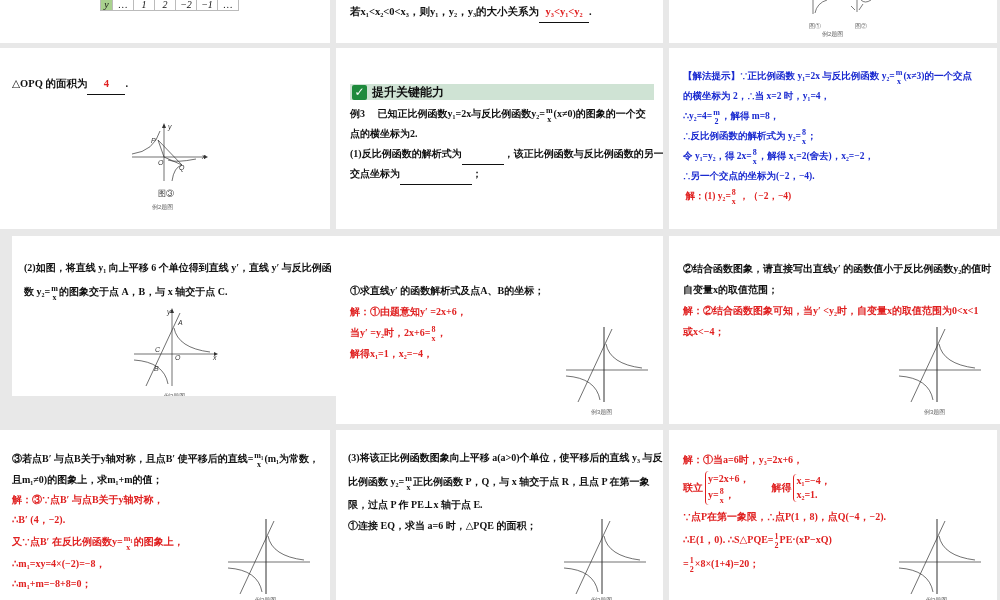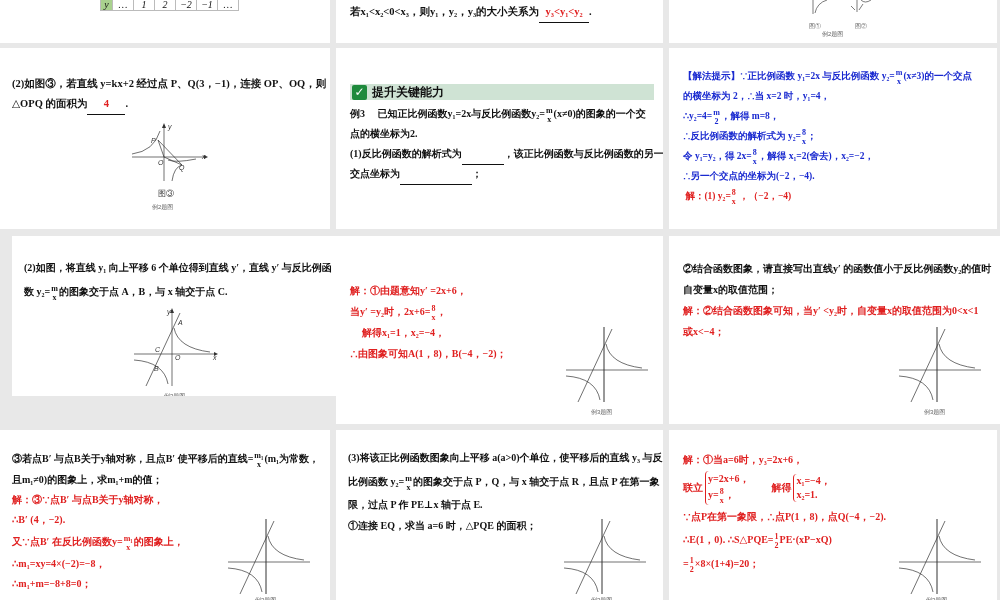--- a/index.html
+++ b/index.html
@@ -54,21 +54,20 @@
     <line x1="58" y1="0" x2="58" y2="12" stroke="#444" stroke-width="0.7"></line>
     <path d="M52,6 L56,10 M60,10 L64,4 M62,0 Q66,4 72,0" stroke="#444" fill="none" stroke-width="0.7"></path>
   </svg>
   <span class="cap" style="left:140px;top:22px;">图①</span>
   <span class="cap" style="left:186px;top:22px;">图②</span>
   <span class="cap" style="left:153px;top:30px;">例2题图</span>
 </div>
 
 <div class="panel" style="left:0;top:48px;width:330px;height:181px;">
   <div class="txt" style="left:12px;top:26px;">
-    <span class="line">(2)如图③，若直线 y=kx+2 经过点 P、Q(3，−1)，连接 OP、OQ，则</span>
     <span class="line"><span>△OPQ 的面积为</span><span class="blank" style="min-width:38px;">4</span><span>.</span></span>
   </div>
   <svg class="fig" style="left:130px;top:75px;" width="80" height="60">
     <line x1="2" y1="34" x2="74" y2="34" stroke="#333" stroke-width="0.7"></line>
     <polygon points="74,32 78,34 74,36" fill="#333"></polygon>
     <line x1="34" y1="58" x2="34" y2="4" stroke="#333" stroke-width="0.7"></line>
     <polygon points="32,5 34,0 36,5" fill="#333"></polygon>
     <path d="M2,31 Q24,28 30,8" stroke="#333" fill="none" stroke-width="0.7"></path>
     <path d="M38,37 Q46,40 66,36" stroke="#333" fill="none" stroke-width="0.7"></path>
     <path d="M42,58 Q44,44 52,42" stroke="#333" fill="none" stroke-width="0.7"></path>
@@ -149,27 +148,27 @@
   <span class="cap" style="left:166px;top:83px;font-size:7px;font-style:italic;color:#333;">A</span>
   <span class="cap" style="left:143px;top:110px;font-size:7px;font-style:italic;color:#333;">C</span>
   <span class="cap" style="left:163px;top:118px;font-size:7px;font-style:italic;color:#333;">O</span>
   <span class="cap" style="left:201px;top:118px;font-size:7px;font-style:italic;color:#333;">x</span>
   <span class="cap" style="left:142px;top:129px;font-size:7px;font-style:italic;color:#333;">B</span>
   <span class="cap" style="left:152px;top:156px;">例3题图</span>
 </div>
 
 <div class="panel" style="left:336px;top:236px;width:327px;height:188px;">
   <div class="txt" style="left:14px;top:44px;font-size:10px;line-height:21px;">
+    <span class="line" style="height:21px;line-height:21px;">①求直线y′ 的函数解析式及点A、B的坐标；</span>
     <span class="line red" style="height:21px;line-height:21px;">解：①由题意知y′ =2x+6，</span>
     <span class="line red" style="height:21px;line-height:21px;"><span>当y′ =y₂时，2x+6=</span><span class="frac">
           <span>8</span>
           <span>x</span>
         </span><span>，</span></span>
-    <span class="line red" style="height:21px;line-height:21px;margin-left:12px;">解得x₁=1，x₂=−4，</span>
-    <span class="line red" style="height:21px;line-height:21px;">∴由图象可知A(1，8)，B(−4，−2)；</span>
+    <span class="line red" style="height:21px;line-height:21px;">解得x₁=1，x₂=−4，</span>
   </div>
   <svg class="fig" style="left:230px;top:88px;" width="85" height="80">
     <line x1="0" y1="46" x2="82" y2="46" stroke="#333" stroke-width="0.7"></line>
     <line x1="38" y1="78" x2="38" y2="3" stroke="#333" stroke-width="1"></line>
     <line x1="12" y1="78" x2="46" y2="5" stroke="#333" stroke-width="0.7"></line>
     <path d="M40,20 Q44,40 76,44" stroke="#333" fill="none" stroke-width="0.7"></path>
     <path d="M0,52 Q30,54 34,76" stroke="#333" fill="none" stroke-width="0.7"></path>
   </svg>
   <span class="cap" style="left:255px;top:172px;">例3题图</span>
 </div>
@@ -216,21 +215,21 @@
   </svg>
   <span class="cap" style="left:255px;top:166px;">例3题图</span>
 </div>
 
 <div class="panel" style="left:336px;top:430px;width:327px;height:170px;">
   <div class="txt" style="left:12px;top:16px;font-size:10px;">
     <span class="line" style="height:24px;line-height:24px;">(3)将该正比例函数图象向上平移 a(a&gt;0)个单位，使平移后的直线 y₃ 与反</span>
     <span class="line" style="height:24px;line-height:24px;"><span>比例函数 y₂=</span><span class="frac">
           <span>m</span>
           <span>x</span>
-        </span><span>的图象交于点 P，Q，与 x 轴交于点 R，且点 P 在第一象</span></span>
+        </span><span>正比例函数 P，Q，与 x 轴交于点 R，且点 P 在第一象</span></span>
     <span class="line" style="height:22px;line-height:22px;">限，过点 P 作 PE⊥x 轴于点 E.</span>
     <span class="line" style="height:20px;line-height:20px;">①连接 EQ，求当 a=6 时，△PQE 的面积；</span>
   </div>
   <svg class="fig" style="left:228px;top:86px;" width="85" height="80">
     <line x1="0" y1="46" x2="82" y2="46" stroke="#333" stroke-width="0.7"></line>
     <line x1="38" y1="78" x2="38" y2="3" stroke="#333" stroke-width="1"></line>
     <line x1="12" y1="78" x2="46" y2="5" stroke="#333" stroke-width="0.7"></line>
     <path d="M40,20 Q44,40 76,44" stroke="#333" fill="none" stroke-width="0.7"></path>
     <path d="M0,52 Q30,54 34,76" stroke="#333" fill="none" stroke-width="0.7"></path>
   </svg>

